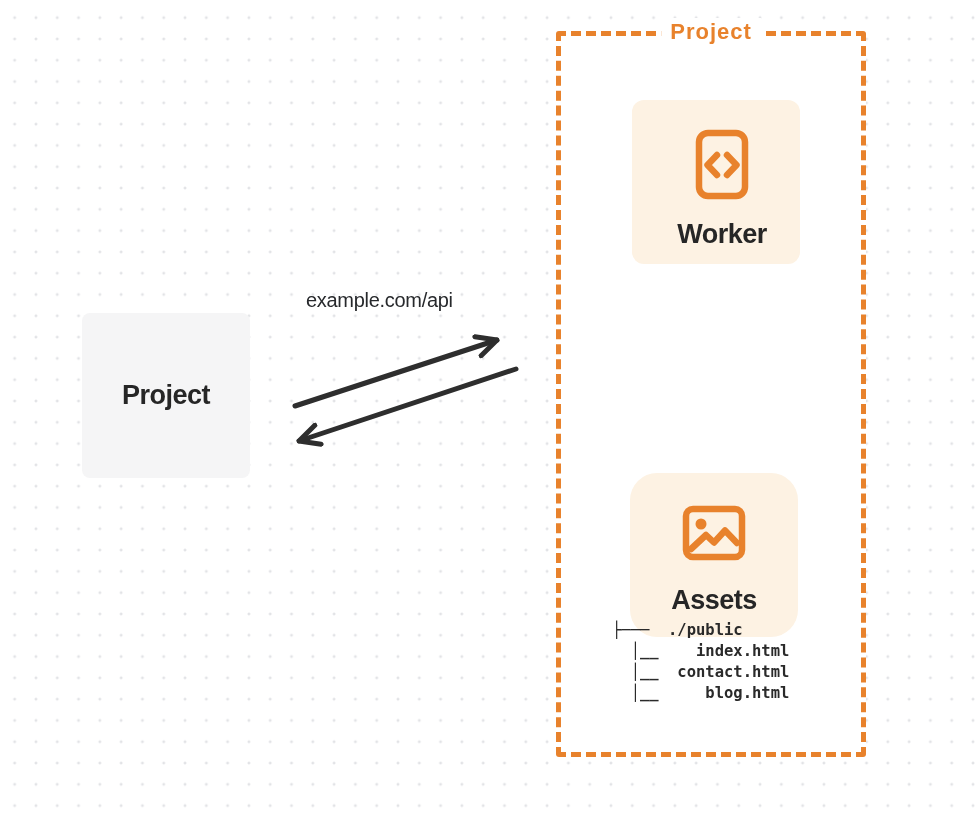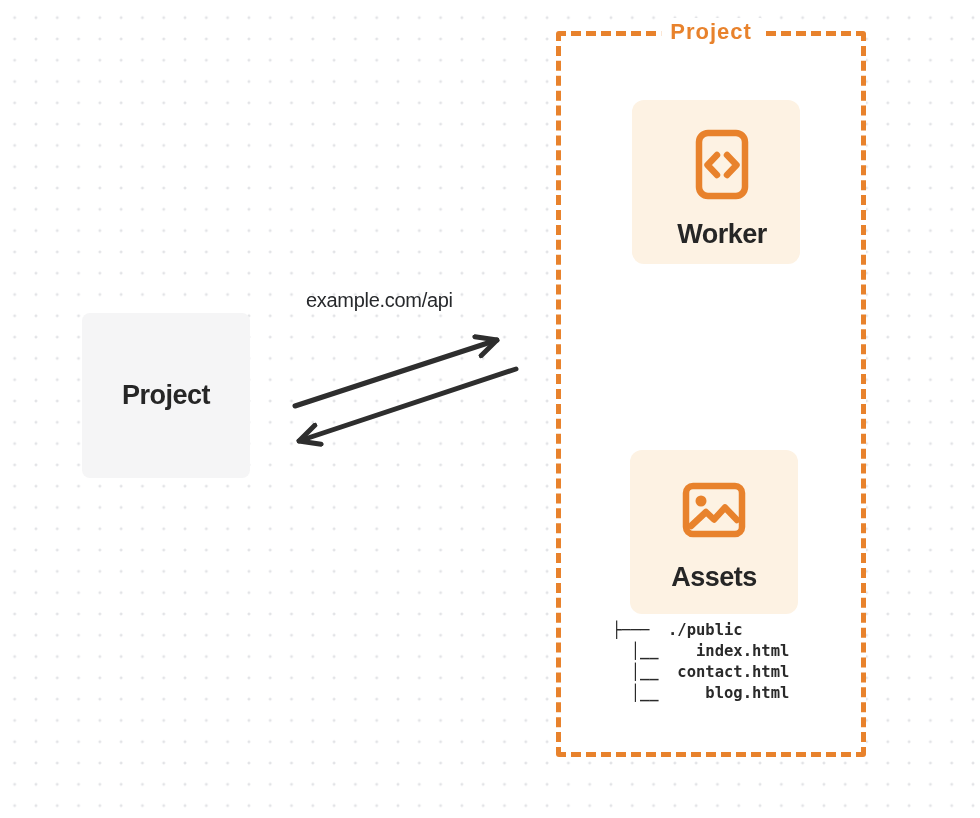--- a/index.html
+++ b/index.html
@@ -65,21 +65,21 @@
 
   
   .orange-node {
     position: absolute;
     width: 168px; height: 164px;
     background: #fdf2e3;
     border-radius: 12px;
     display: flex; flex-direction: column; align-items: center;
   }
   .worker-box { left: 632px; top: 100px; padding-left: 12px; }
-  .assets-box { left: 630px; top: 450px; }
+  .assets-box { left: 630px; top: 473px; border-radius: 27px; }
   .worker-box .node-icon { margin-top: 29px; height: 71px; }
   .assets-box .node-icon { margin-top: 32px; height: 56px; }
   .orange-node .node-label {
     margin-top: 19px;
     font-size: 27px; font-weight: 700; color: #262626; letter-spacing: -0.5px;
   }
   .assets-box .node-label { margin-top: 24px; }
 
   
   .file-tree {

